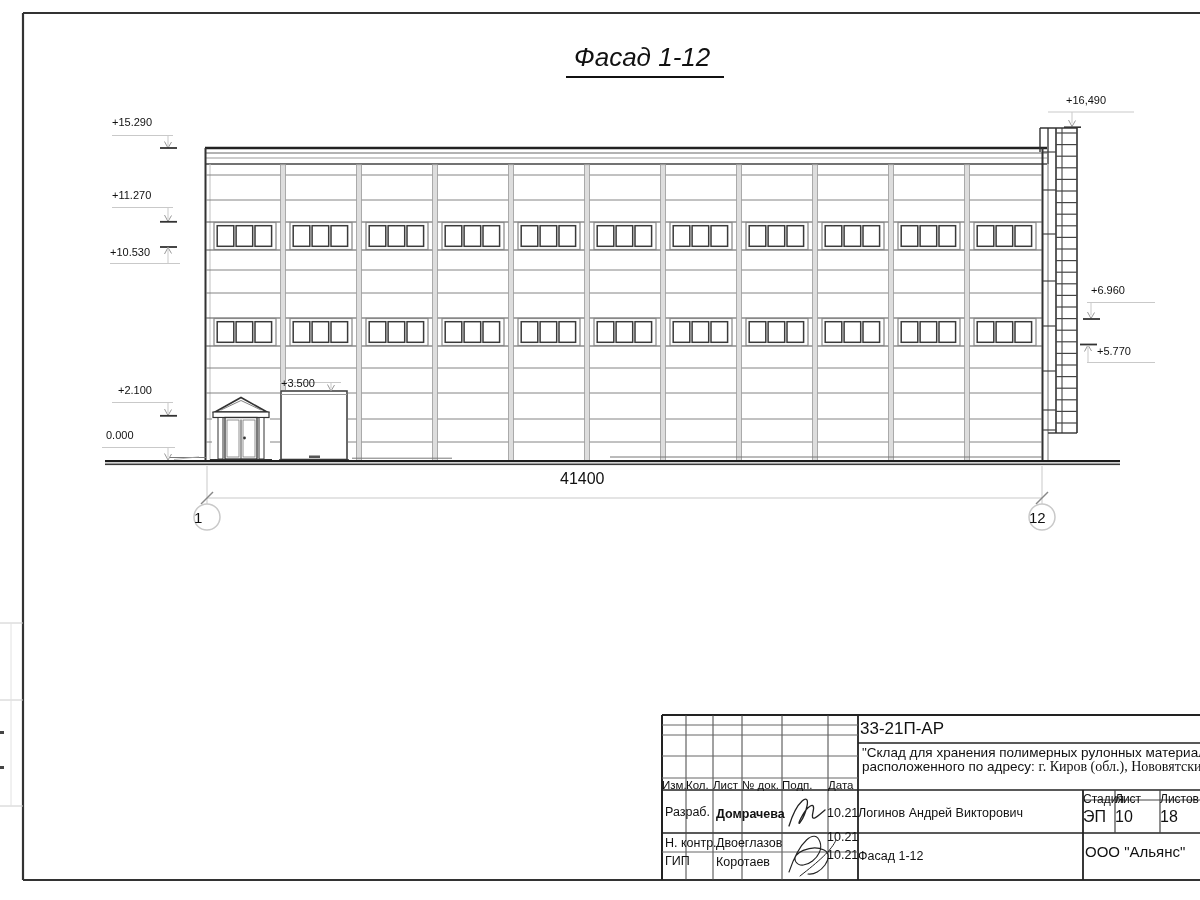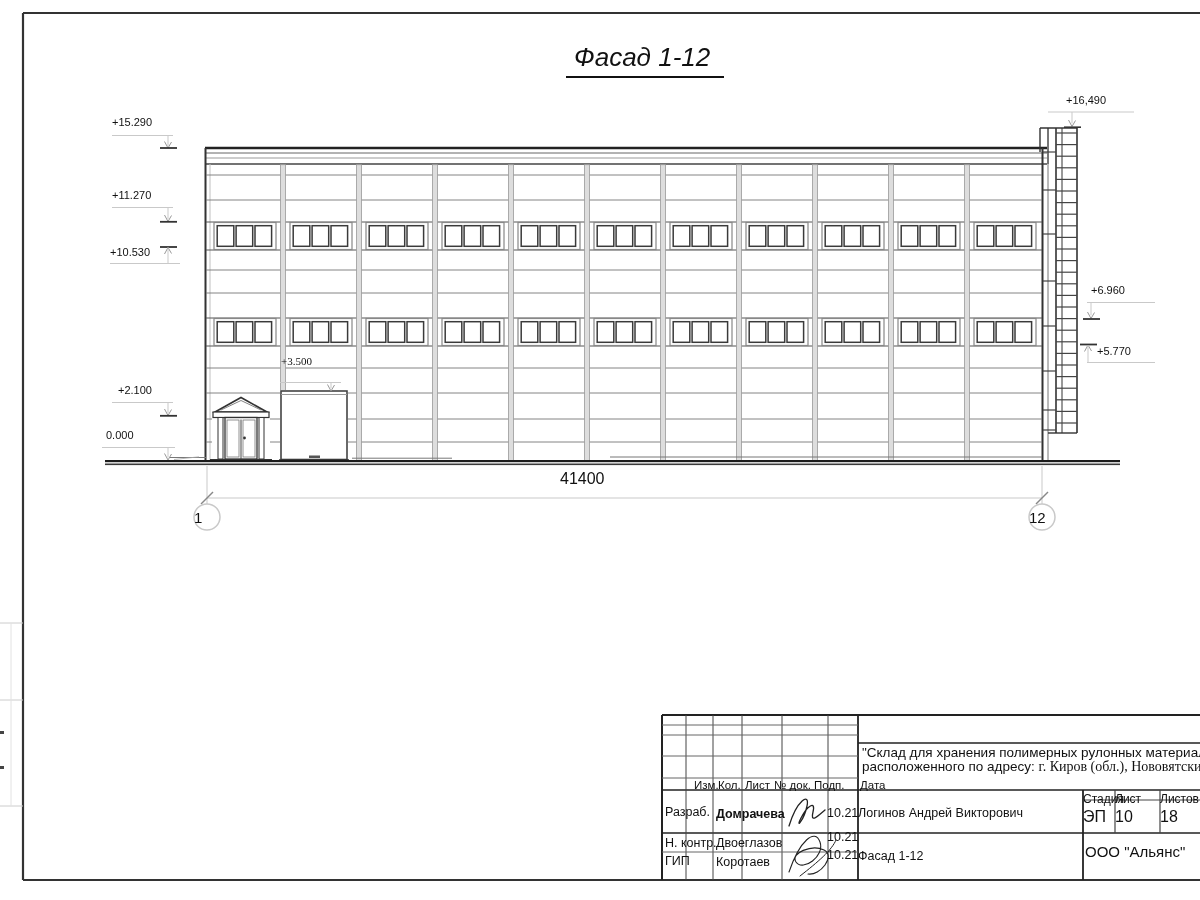--- a/index.html
+++ b/index.html
@@ -2,21 +2,21 @@
 <html><head>
 <meta charset="utf-8">
 <style>
   html,body{margin:0;padding:0;background:#fff;}
   .sheet{position:relative;width:1200px;height:900px;background:#fff;overflow:hidden;
          font-family:"Liberation Sans",sans-serif;}
   svg.linework{position:absolute;left:0;top:0;pointer-events:none;}
   .lbl{position:absolute;color:#111;white-space:nowrap;font-family:"Liberation Sans",sans-serif;}
   .mark{font-size:11px;}
   .tb{font-size:12.5px;}
-  .tb-h{font-size:11.5px;padding-left:32px;}
+  .tb-h{font-size:11.5px;}
   .ser{font-family:"Liberation Serif",serif;}
   .ctr{}
 </style>
 </head>
 <body>
 
 <div class="sheet">
 
   <svg class="linework" id="lw" width="1200" height="900" viewBox="0 0 1200 900">
       <line x1="23" y1="13" x2="1200" y2="13" stroke="#333" stroke-width="2.2"></line>
@@ -290,26 +290,27 @@
   <div class="lbl mark" style="left:112px;top:116px;">+15.290</div>
   <div class="lbl mark" style="left:112px;top:189px;">+11.270</div>
   <div class="lbl mark" style="left:110px;top:246px;">+10.530</div>
   <div class="lbl mark" style="left:118px;top:384px;">+2.100</div>
   <div class="lbl mark" style="left:106px;top:429px;">0.000</div>
 
   <div class="lbl mark" style="left:1066px;top:94px;">+16,490</div>
   <div class="lbl mark" style="left:1091px;top:284px;">+6.960</div>
   <div class="lbl mark" style="left:1097px;top:345px;">+5.770</div>
 
-  <div class="lbl mark" style="left:281px;top:355px;font-family:Liberation Serif, serif;">+3.500</div>
+  <div class="lbl mark" style="left:281px;top:377px;">+3.500</div>
 
   <div class="lbl ctr" style="left:560px;top:470px;width:130px;font-size:16px;">41400</div>
   <div class="lbl ctr" style="left:194px;top:509px;width:26px;font-size:15px;">1</div>
   <div class="lbl ctr" style="left:1029px;top:509px;width:26px;font-size:15px;">12</div>
 
+  <div class="lbl ctr" style="left:860px;top:719px;width:330px;font-size:17px;">33-21П-АР</div>
 
   <div class="lbl" style="left:862px;top:745px;font-size:13.5px;">"Склад для хранения полимерных рулонных материалов</div>
   <div class="lbl" style="left:862px;top:759px;font-size:13.5px;">
     <span>расположенного по адресу: </span><span class="ser" style="font-size:14px;">г. Киров (обл.), Нововятский р-</span>
   </div>
 
   <div class="lbl tb-h ctr" style="left:662px;top:779px;width:24px;">Изм.</div>
   <div class="lbl tb-h ctr" style="left:686px;top:779px;width:27px;">Кол.</div>
   <div class="lbl tb-h ctr" style="left:713px;top:779px;width:29px;">Лист</div>
   <div class="lbl tb-h ctr" style="left:742px;top:779px;width:44px;">№ док.</div>

